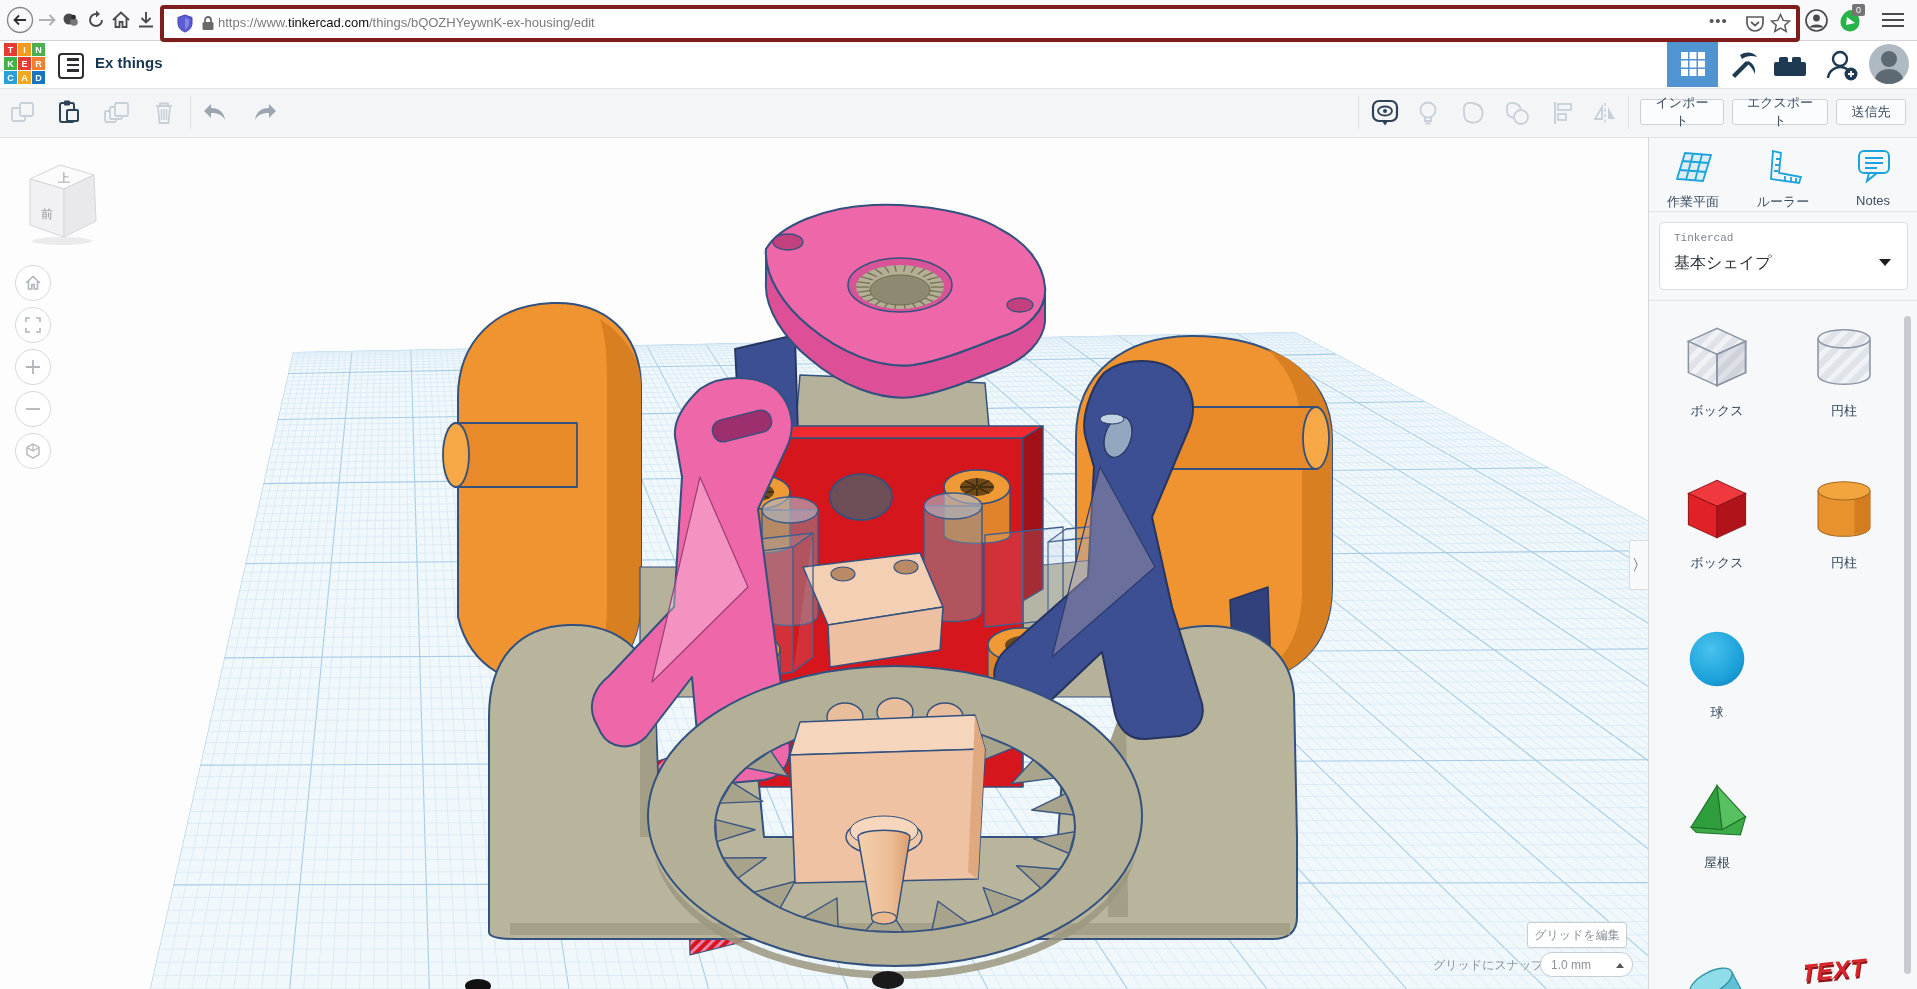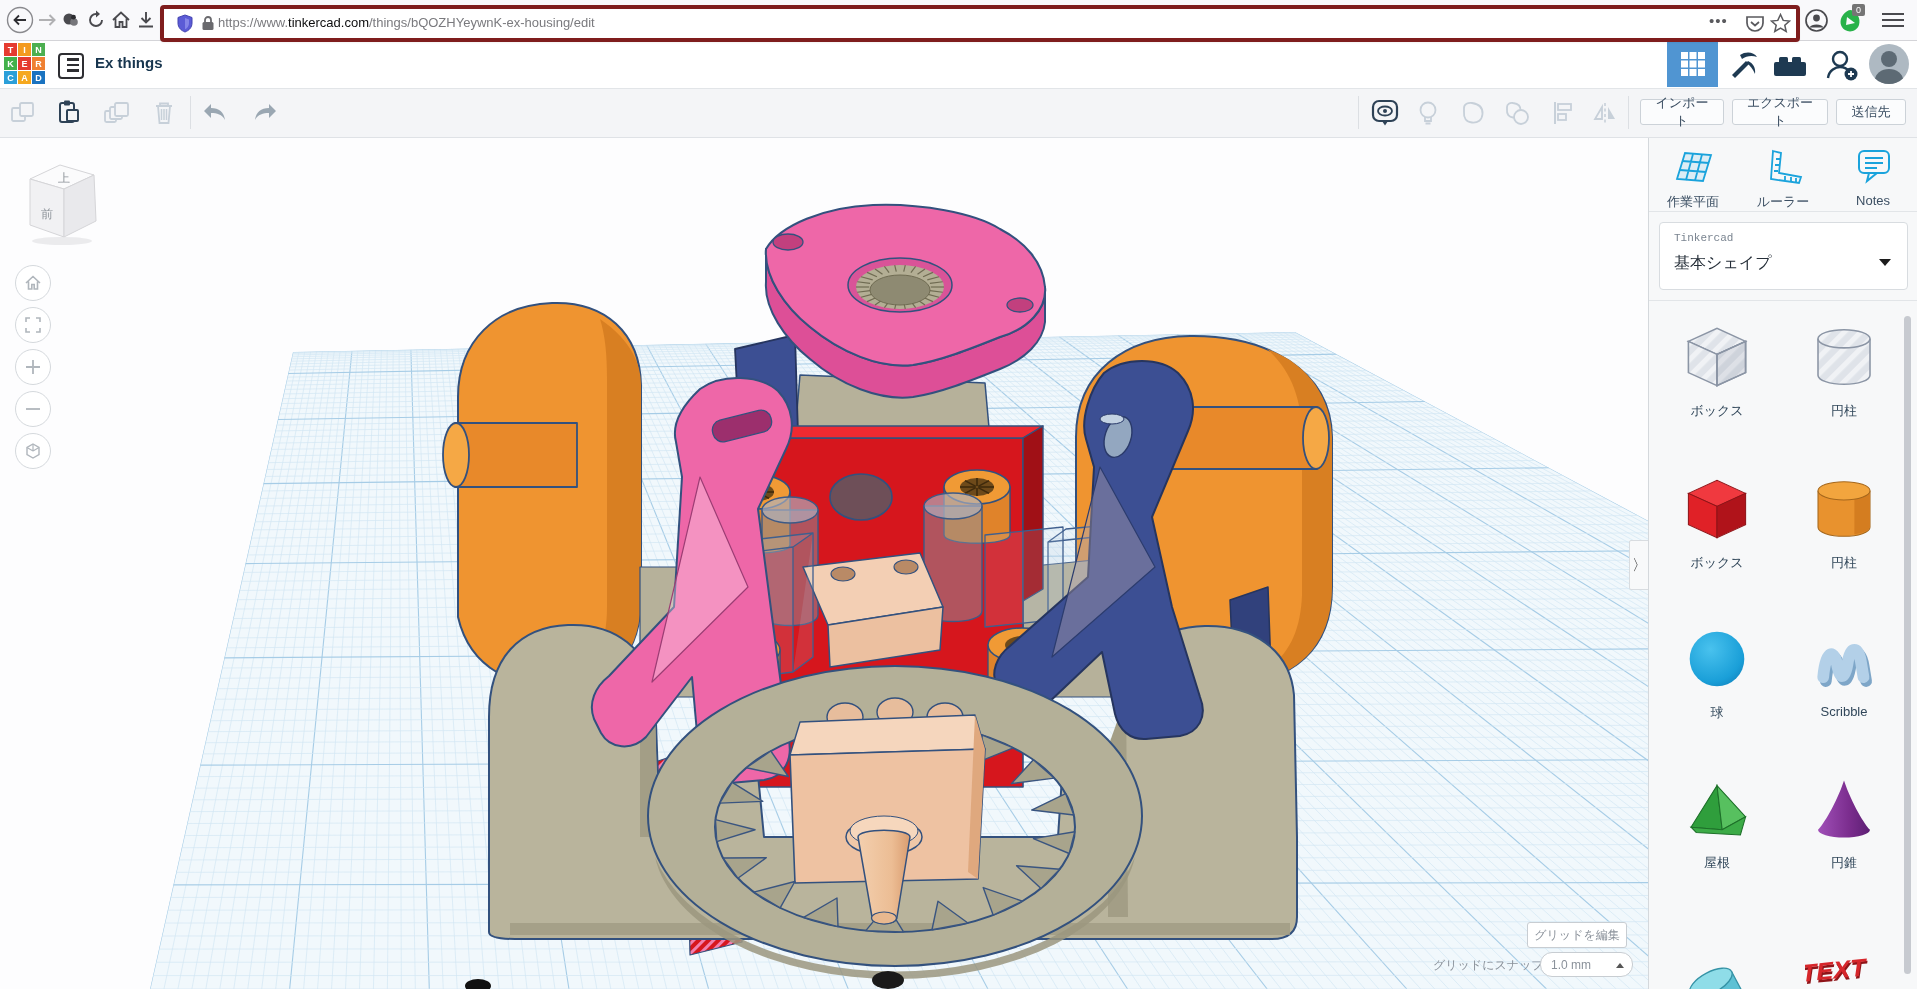--- a/index.html
+++ b/index.html
@@ -893,50 +893,30 @@
           <radialGradient id="sphg" cx="0.38" cy="0.32" r="0.85">
             <stop offset="0" stop-color="#49c2ee"></stop>
             <stop offset="0.7" stop-color="#1a9fd8"></stop>
             <stop offset="1" stop-color="#0f7cb8"></stop>
           </radialGradient>
         </defs>
       <circle cx="30" cy="30" r="21" fill="url(#sphg)"></circle>
     </svg>
     <div class="tlbl">球</div>
   </div>
-  <div class="tile" style="left:135px;top:483px">
-    <svg width="78" height="78" viewBox="0 0 60 60">
-      <path d="M14,44 C16,22 23,22 25,36 C27,46 31,46 33,32 C35,20 41,20 43,32 L45,44" fill="none" stroke="#7ea6c8" stroke-width="9" stroke-linecap="round" transform="translate(2,3)"></path>
-      <path d="M14,44 C16,22 23,22 25,36 C27,46 31,46 33,32 C35,20 41,20 43,32 L45,44" fill="none" stroke="#b3d0e8" stroke-width="9" stroke-linecap="round"></path>
-    </svg>
-    <div class="tlbl">Scribble</div>
-  </div>
   <div class="tile" style="left:8px;top:633px">
     <svg width="78" height="78" viewBox="0 0 60 60">
       <g stroke="#1d7029" stroke-width="0.8">
           <polygon points="10,44 30,12 34,46" fill="#2f9e3c"></polygon>
           <polygon points="30,12 52,36 34,46" fill="#57c05f"></polygon>
           <polygon points="10,44 34,46 52,36 48,50 14,48" fill="#3cab47"></polygon>
         </g>
     </svg>
     <div class="tlbl">屋根</div>
   </div>
-  <div class="tile" style="left:135px;top:633px">
-    <svg width="78" height="78" viewBox="0 0 60 60">
-      <defs>
-          <linearGradient id="cong" x1="0" y1="0" x2="1" y2="0">
-            <stop offset="0" stop-color="#a050b8"></stop>
-            <stop offset="0.6" stop-color="#7b2d8e"></stop>
-            <stop offset="1" stop-color="#5c1f73"></stop>
-          </linearGradient>
-        </defs>
-      <path d="M30,8 C36,26 46,42 50,46 A20,6 0 0 1 10,46 C14,42 24,26 30,8 Z" fill="url(#cong)"></path>
-    </svg>
-    <div class="tlbl">円錐</div>
-  </div>
 
   <div class="tile" style="left:8px;top:805px">
     <svg width="78" height="78" viewBox="0 0 60 60">
       <g transform="rotate(-28 30 40)">
           <path d="M12,30 L12,62 A18,8 0 0 0 48,62 L48,30" fill="#5ec1d4" stroke="#3593a6" stroke-width="1"></path>
           <ellipse cx="30" cy="30" rx="18" ry="8" fill="#8fdde8" stroke="#3593a6" stroke-width="1"></ellipse>
         </g>
     </svg>
   </div>
   <div class="tile" style="left:135px;top:805px">

